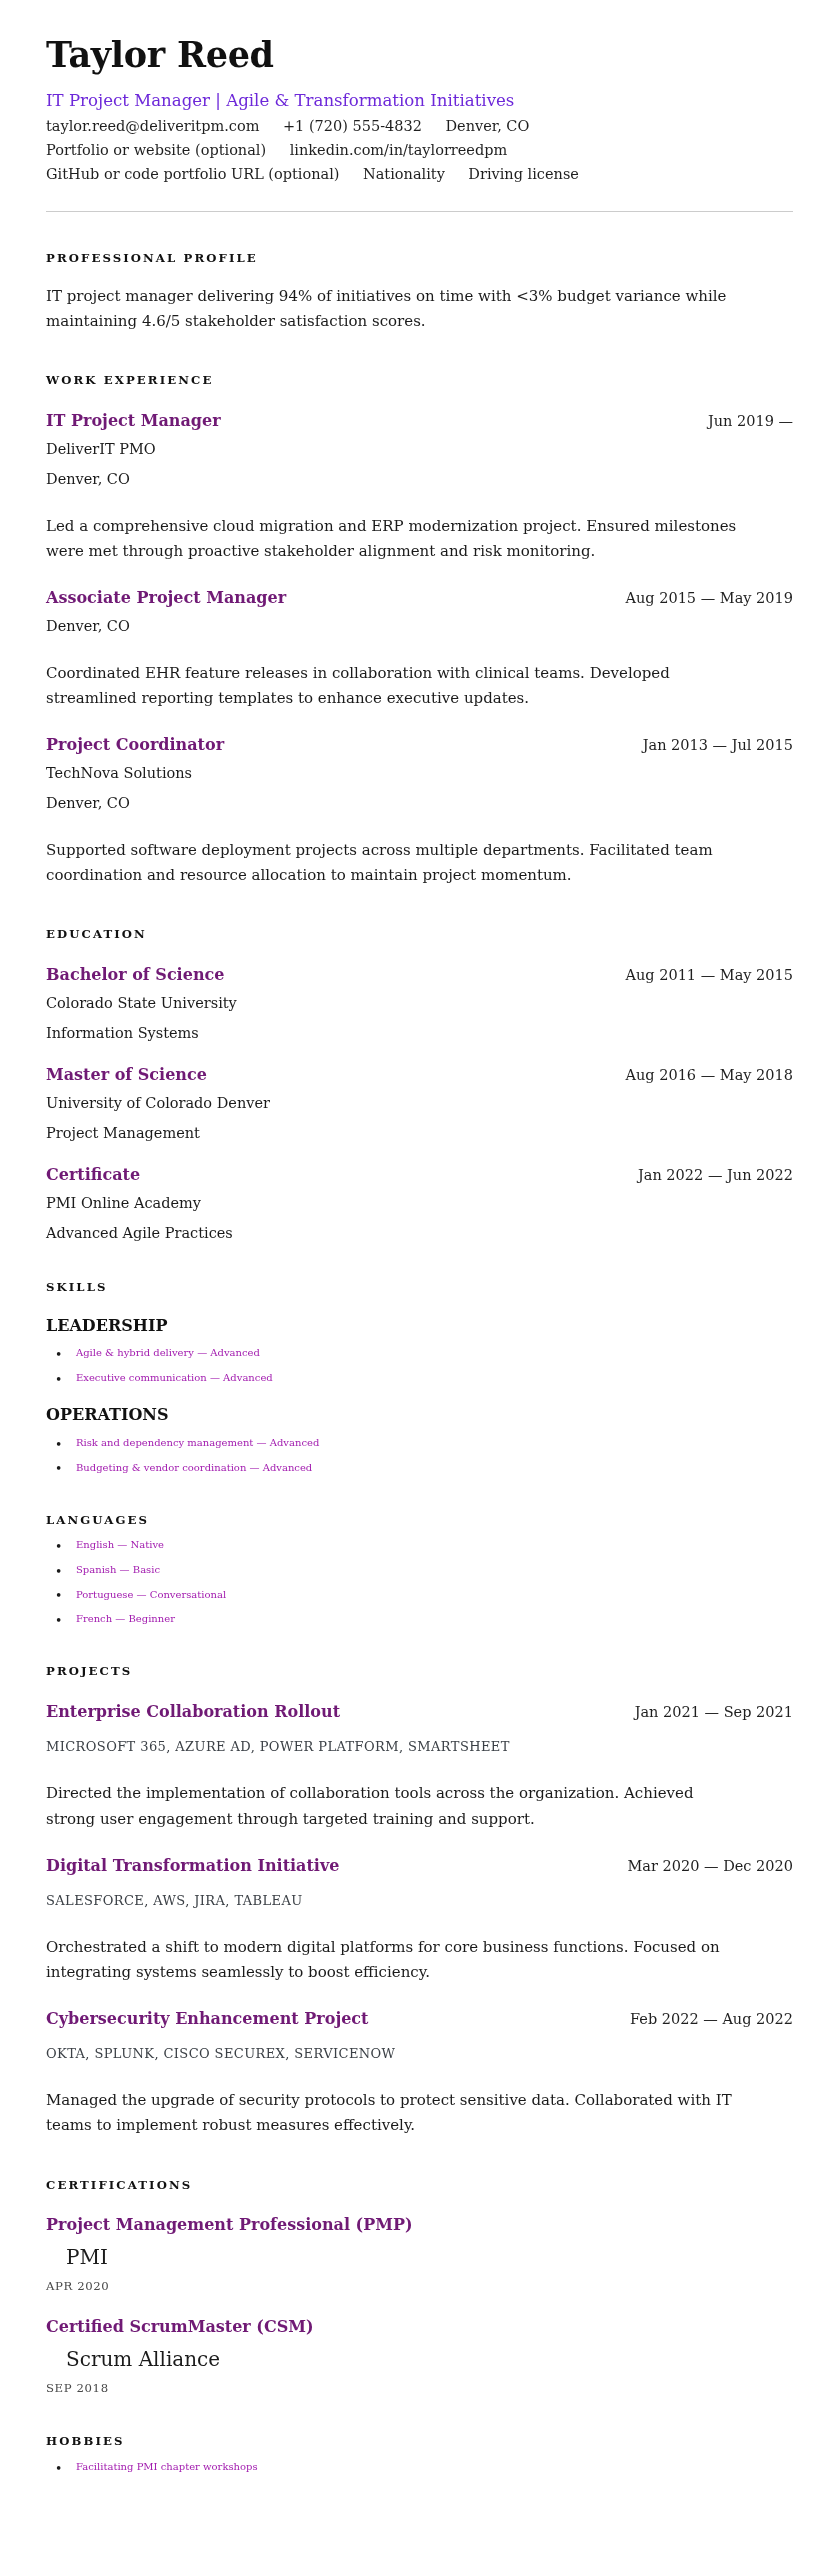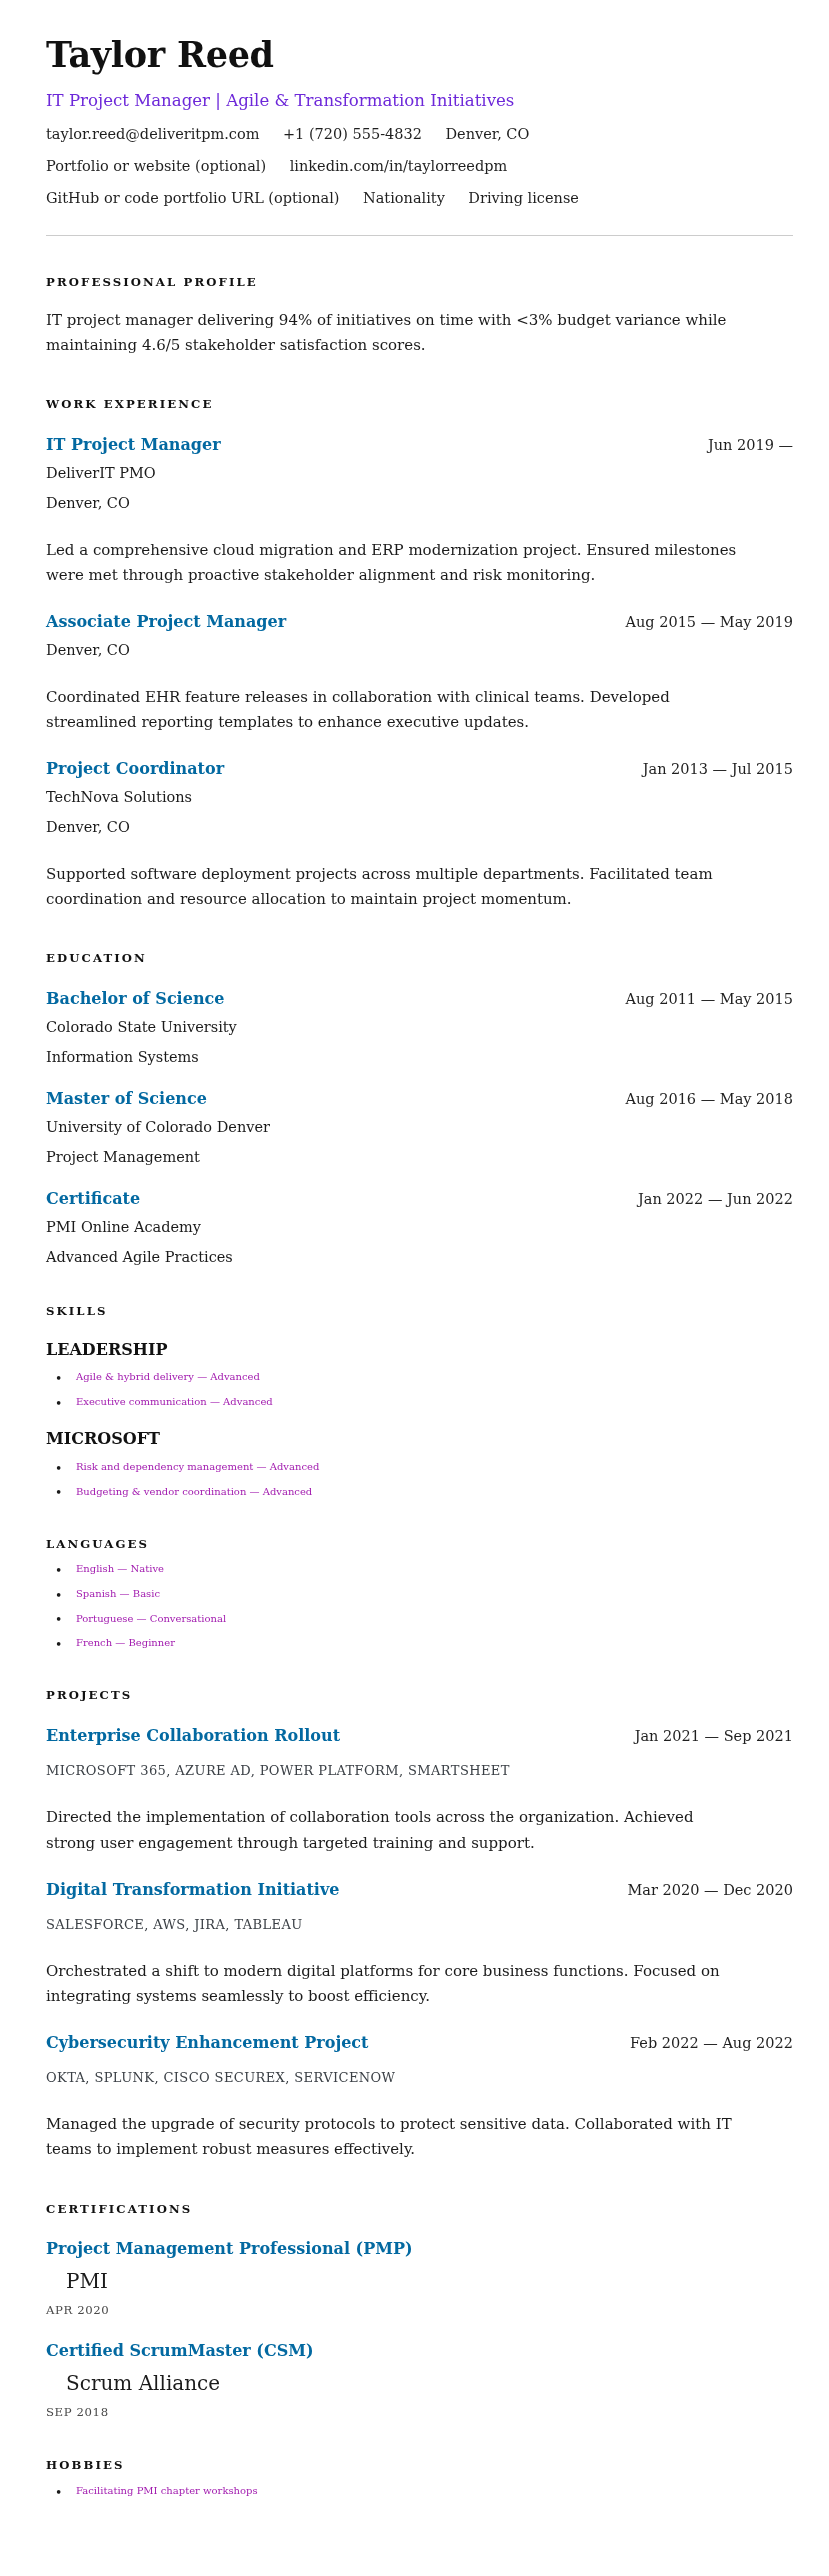--- a/index.html
+++ b/index.html
@@ -33,21 +33,21 @@
     font-size: 16.6px;
     margin-top: 17.3px;
     color: #6d28d9;
   }
   .contact-row {
     display: flex;
     flex-wrap: wrap;
     column-gap: 23.5px;
     row-gap: 4.1px;
     font-size: 14.5px;
-    margin-top: 16px;
+    margin-top: 8px;
     color: #1f1f1f;
   }
   .divider {
     border: none;
     border-top: 1.4px solid #cccccc;
     margin: 29px 0 0 0;
   }
   
   .section { margin-top: 39px; }
   .section-heading {
@@ -66,21 +66,21 @@
   
   .entry { margin-top: 24px; }
   .entry-head {
     display: flex;
     justify-content: space-between;
     align-items: baseline;
   }
   .entry-title {
     font-size: 16px;
     font-weight: 700;
-    color: #0369a1;
+    color: #701a75;
     margin: 0;
   }
   .entry-date {
     font-size: 14.5px;
     color: #1f1f1f;
     white-space: nowrap;
     margin-left: 16.6px;
   }
   .entry-line {
     font-size: 14.5px;
@@ -236,21 +236,21 @@
 
   <section class="section">
     <h2 class="section-heading">SKILLS</h2>
 
     <h3 class="subgroup-title">LEADERSHIP</h3>
     <ul class="bullets">
       <li>Agile &amp; hybrid delivery — Advanced</li>
       <li>Executive communication — Advanced</li>
     </ul>
 
-    <h3 class="subgroup-title">MICROSOFT</h3>
+    <h3 class="subgroup-title">OPERATIONS</h3>
     <ul class="bullets">
       <li>Risk and dependency management — Advanced</li>
       <li>Budgeting &amp; vendor coordination — Advanced</li>
     </ul>
   </section>
 
   <section class="section">
     <h2 class="section-heading">LANGUAGES</h2>
     <ul class="bullets">
       <li>English — Native</li>

